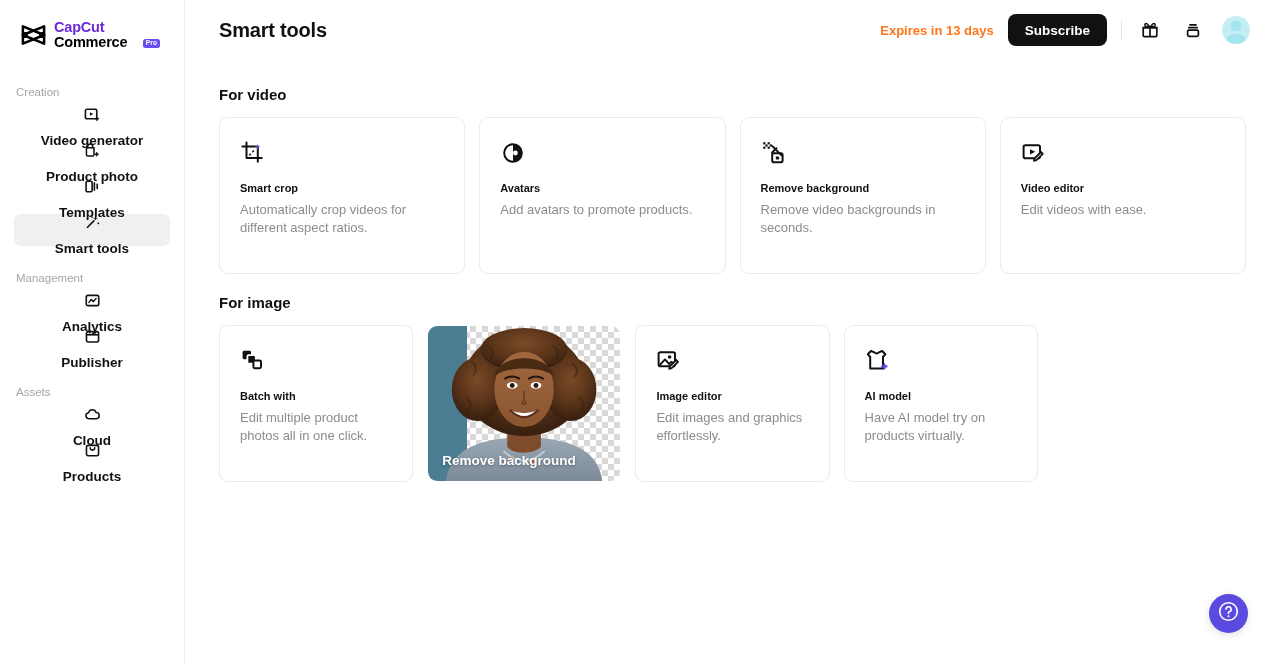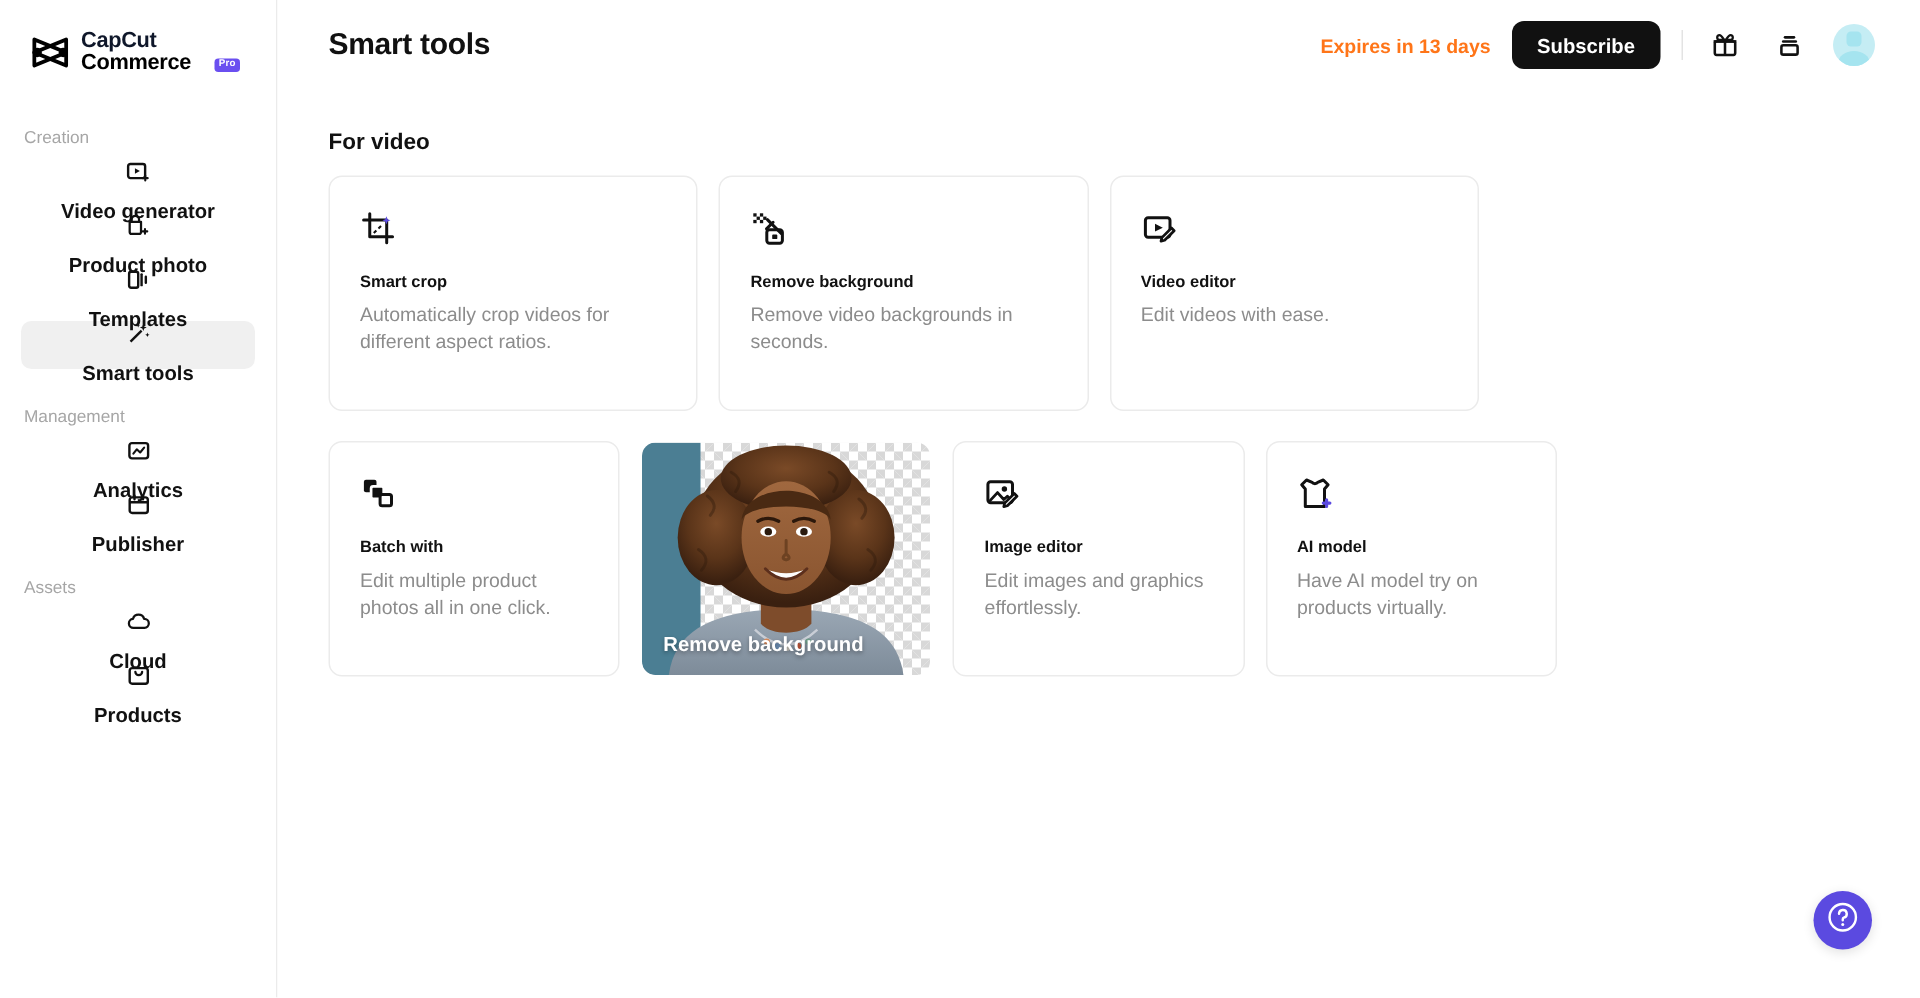--- a/index.html
+++ b/index.html
@@ -19,21 +19,21 @@
     background: #ffffff;
     flex: 0 0 185px;
     padding-top: 18px;
   }
   .logo-wrap {
     display: flex; align-items: center; gap: 7px;
     padding: 0 0 0 20px; height: 34px;
   }
   .logo-mark { width: 27px; height: 24px; flex: 0 0 27px; }
   .logo-text { display: flex; flex-direction: column; line-height: 1.05; }
-  .logo-l1 { font-size: 14.5px; font-weight: 700; color: #0f172a; letter-spacing: -0.2px; }
+  .logo-l1 { font-size: 14.5px; font-weight: 700; color: #6d28d9; letter-spacing: -0.2px; }
   .logo-l2row { display: flex; align-items: center; gap: 16px; }
   .logo-l2 { font-size: 14.5px; font-weight: 700; color: #000; letter-spacing: -0.2px; }
   .pro-badge {
     background: #6a4ff0; color: #fff; font-size: 6.5px; font-weight: 700;
     border-radius: 2.5px; padding: 1px 2.5px; letter-spacing: .1px;
     line-height: 1; position: relative; top: 1px;
   }
 
   .nav-group-label {
     font-size: 11.5px; color: #a6a6a6; font-weight: 400;
@@ -282,20 +282,31 @@
                 <path d="M6.5 2.5v15.4h15.2" stroke="#111" stroke-width="2" stroke-linecap="round" stroke-linejoin="round"></path>
                 <path d="M2.4 6.6h15.4v15.2" stroke="#111" stroke-width="2" stroke-linecap="round" stroke-linejoin="round"></path>
                 <path d="M9.2 15.4 L15.4 9.2" stroke="#111" stroke-width="1.4" stroke-dasharray="2.4 2"></path>
                 <path d="M17.6 4.2l.75 1.9 1.9.75-1.9.75-.75 1.9-.75-1.9-1.9-.75 1.9-.75z" fill="#5b4ae0"></path>
               </svg>
             </div>
             <div class="card-title">Smart crop</div>
             <div class="card-desc">Automatically crop videos for different aspect ratios.</div>
           </div>
 
+          <div class="card">
+            <div class="card-icon">
+              <svg width="26" height="26" viewBox="0 0 26 26" fill="none">
+                <path d="M13 4.2a8.8 8.8 0 0 1 0 17.6z" fill="#111"></path>
+                <circle cx="13" cy="13" r="8.8" stroke="#111" stroke-width="2"></circle>
+                <circle cx="15.4" cy="13" r="2.4" fill="#fff"></circle>
+              </svg>
+            </div>
+            <div class="card-title">Avatars</div>
+            <div class="card-desc">Add avatars to promote products.</div>
+          </div>
 
           <div class="card">
             <div class="card-icon">
               <svg width="26" height="26" viewBox="0 0 26 26" fill="none">
                 <g fill="#111">
                   <rect x="2.2" y="2.2" width="2.2" height="2.2"></rect>
                     <rect x="6.6" y="2.2" width="2.2" height="2.2"></rect>
                   <rect x="4.4" y="4.4" width="2.2" height="2.2"></rect>
                     <rect x="8.8" y="4.4" width="2.2" height="2.2"></rect>
                   <rect x="2.2" y="6.6" width="2.2" height="2.2"></rect>
@@ -319,20 +330,21 @@
                 <path d="M15.4 21.6 L21.8 15.2 L23.6 17 L17.2 23.4 L14.8 24 Z" fill="#fff" stroke="#111" stroke-width="1.8" stroke-linejoin="round" transform="translate(-1.8,-3.2)"></path>
               </svg>
             </div>
             <div class="card-title">Video editor</div>
             <div class="card-desc">Edit videos with ease.</div>
           </div>
         </div>
       </section>
 
       <section class="section" style="margin-top:20px">
+        <h2 class="section-title">For image</h2>
         <div class="card-grid" style="grid-template-columns:repeat(5,1fr)">
 
 
           <div class="card">
             <div class="card-icon">
               <svg width="26" height="26" viewBox="0 0 26 26" fill="none">
                 <rect x="2.6" y="2.8" width="8.4" height="8.4" rx="1.4" fill="#111"></rect>
                 <rect x="7.4" y="7.2" width="8.4" height="8.4" rx="1.4" fill="#111" stroke="#fff" stroke-width="1.8"></rect>
                 <rect x="13.4" y="12.6" width="7.6" height="7.6" rx="1.4" fill="#fff" stroke="#111" stroke-width="2"></rect>
               </svg>

